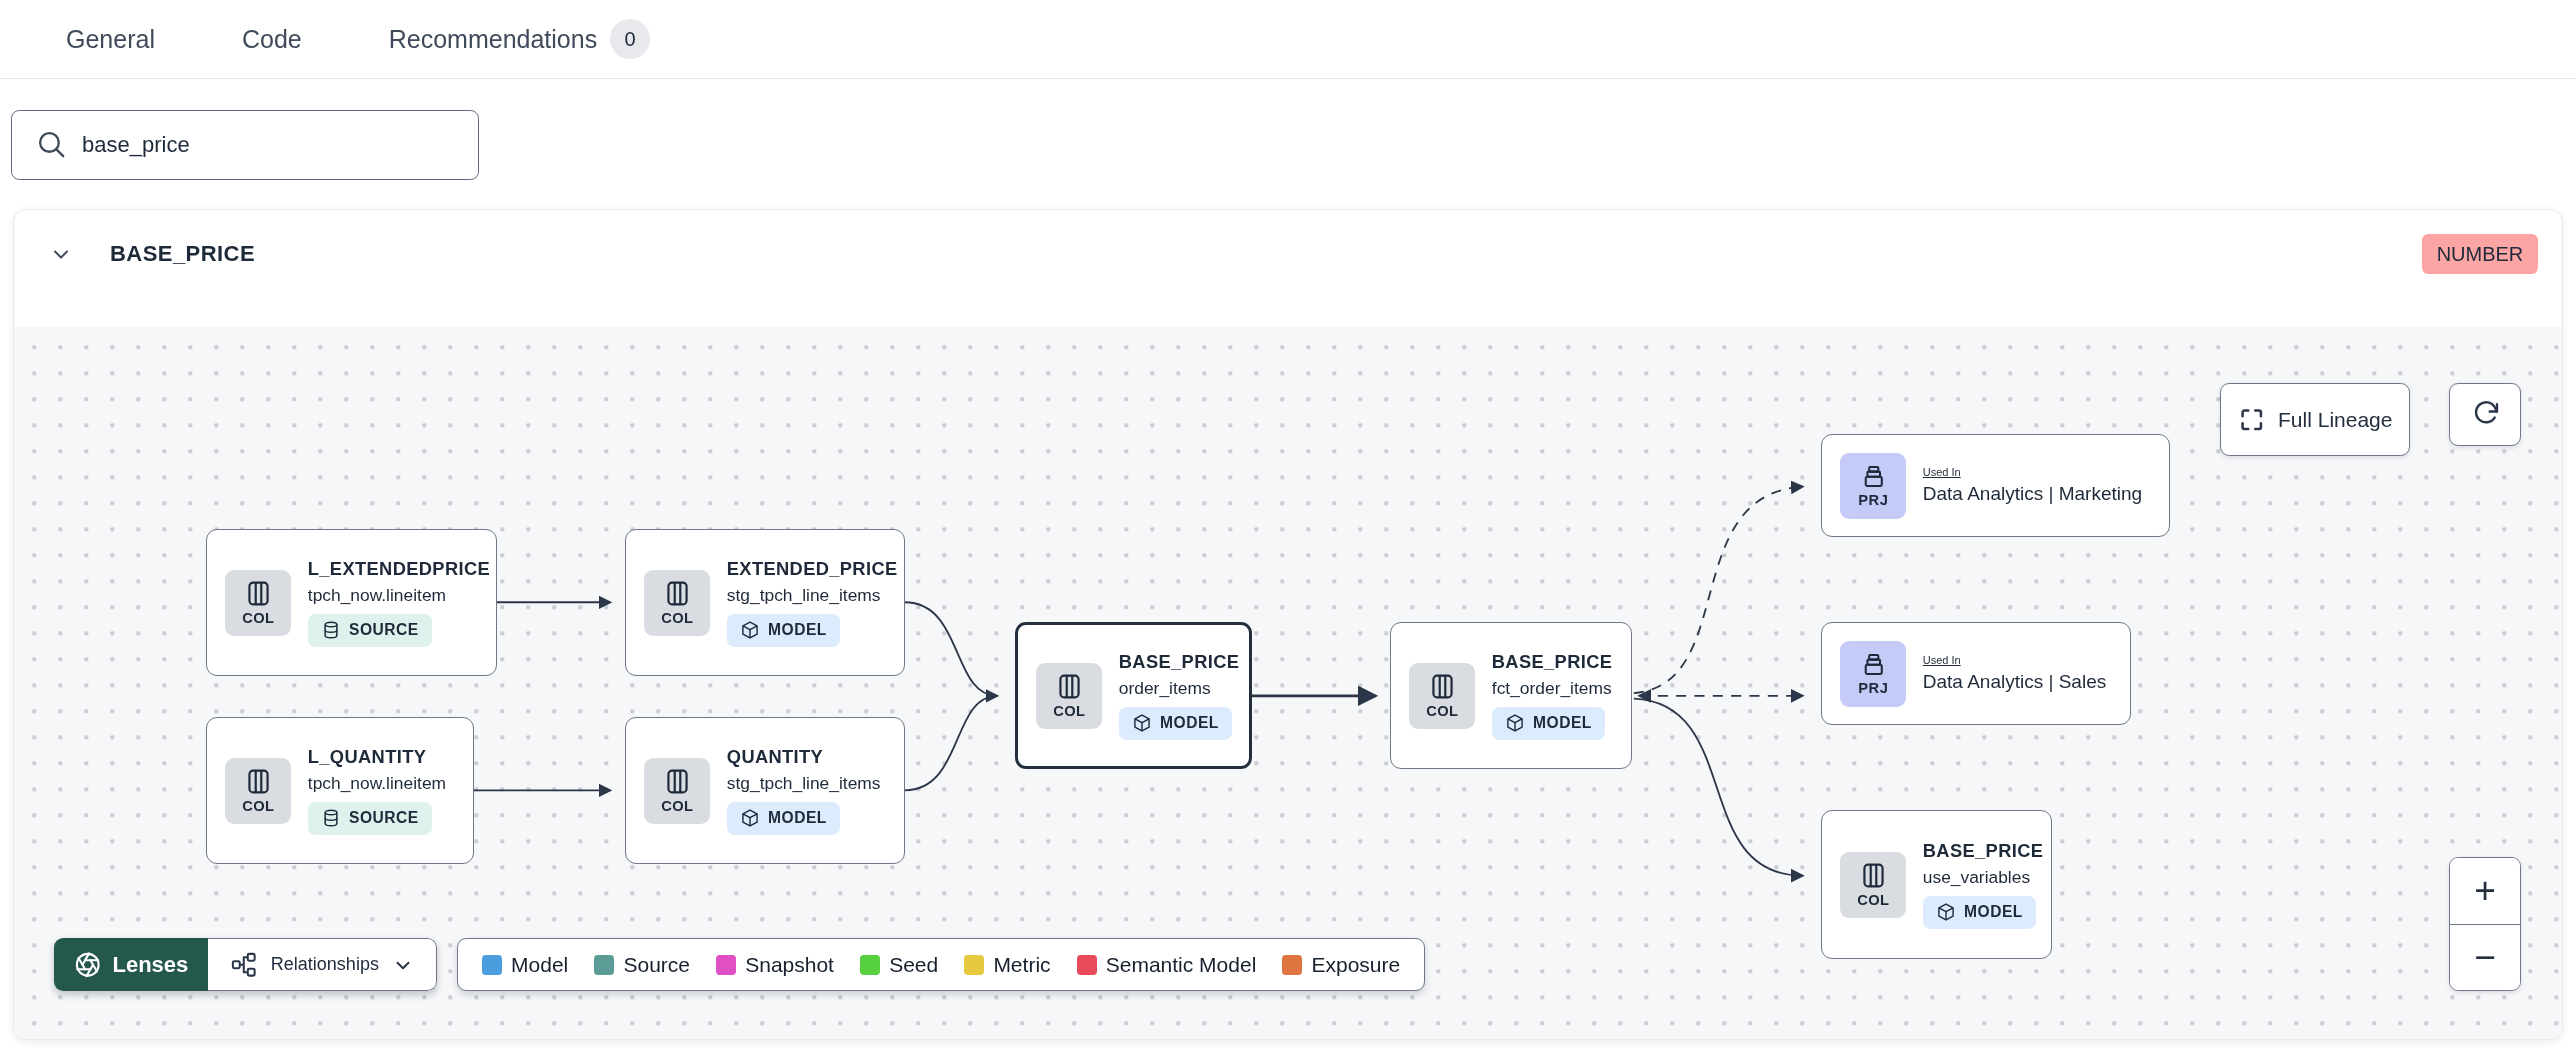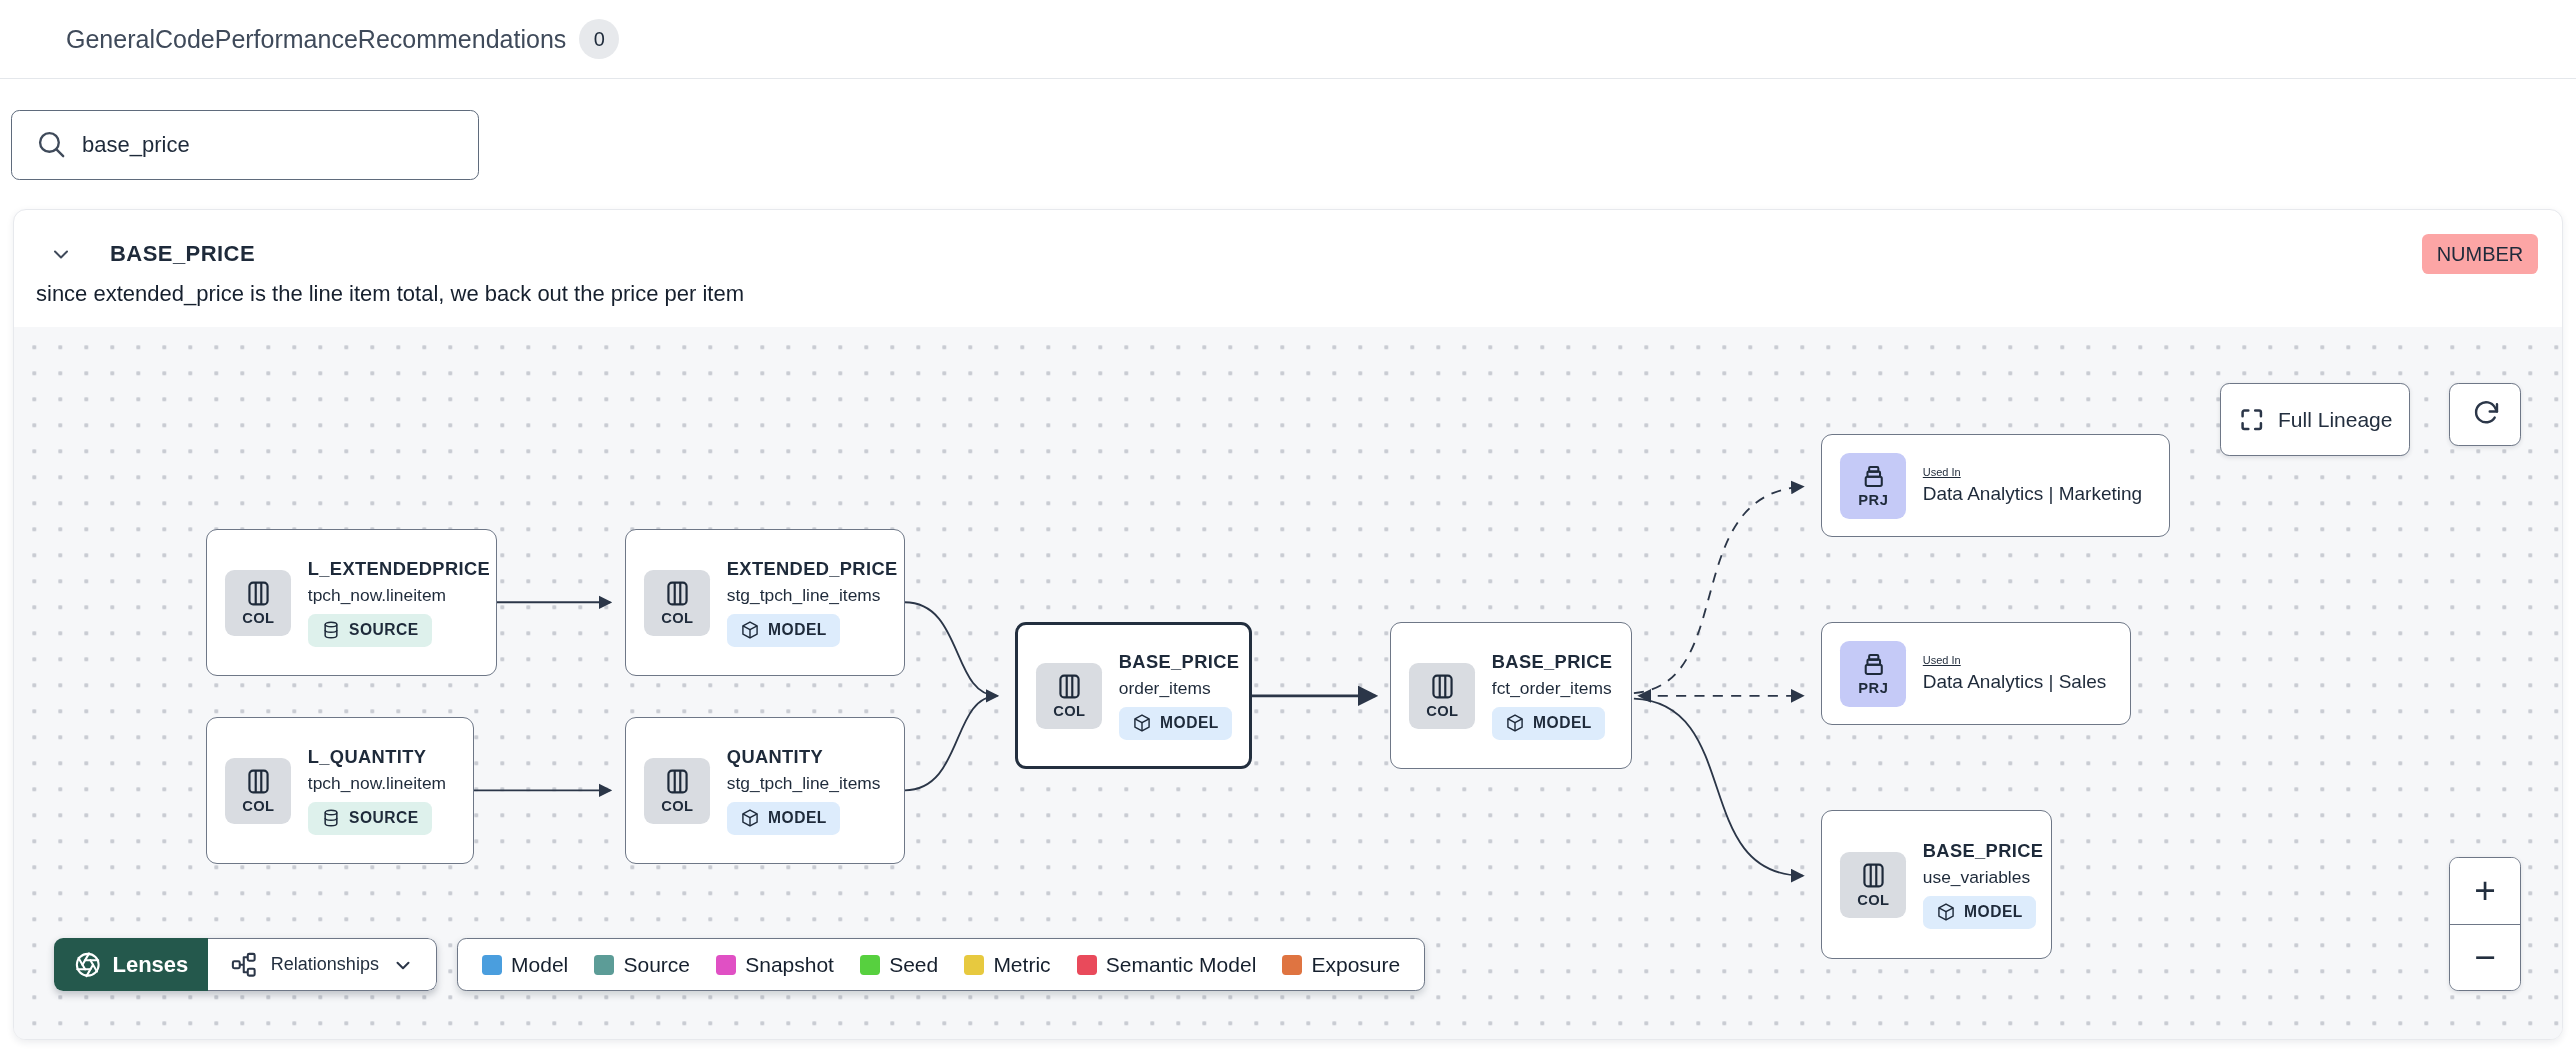--- a/index.html
+++ b/index.html
@@ -1,21 +1,21 @@
 <!DOCTYPE html>
 <html style="font-size:14.7px"><head>
 <meta charset="utf-8">
 <style>
   * { box-sizing: border-box; margin: 0; padding: 0; }
   html,body { width: 2576px; height: 1053px; background:#ffffff;
     font-family: "Liberation Sans", "DejaVu Sans", sans-serif; color:#1e2a3a; }
 
   
   .tabbar { display:flex; align-items:center; height:79px; padding-left:66px;
-    border-bottom:1.8px solid #e4e7eb; }
+    border-bottom:1.8px solid #e4e7eb; gap:87px; }
   .tab { position:relative; display:flex; align-items:center; gap:13px; height:79px;
     font-size:25px; font-weight:500; color:#3f4a5a; cursor:pointer; }
   .tab.active { color:#2e6b6b; font-weight:700; }
   .tab.active::after { content:""; position:absolute; left:-44px; right:-44px; bottom:-1.8px;
     height:5.5px; background:#2e6b6b; }
   .tab .new { color:#ed6a45; font-weight:700; font-size:20px; letter-spacing:.02em; }
   .tab .count { display:inline-flex; align-items:center; justify-content:center;
     min-width:40px; height:40px; border-radius:20px; background:#e7e9ec; font-size:20px; color:#1e2a3a; }
 
   
@@ -90,23 +90,20 @@
 <body>
 
 <div class="tabbar">
   <div class="tab">
       <span>General</span>
     </div>
   <div class="tab">
       <span>Code</span>
     </div>
   <div class="tab">
-      <span>Performance</span>
-    </div>
-  <div class="tab">
     <span>Recommendations</span>
     <span class="count">0</span>
   </div>
 </div>
 
 <div class="search-wrap">
   <svg width="33" height="33" viewBox="0 0 24 24" fill="none" stroke="#3f4a5a" stroke-width="1.7" stroke-linecap="round">
     <circle cx="10.5" cy="10.5" r="6.8"></circle>
       <line x1="15.6" y1="15.6" x2="20.5" y2="20.5"></line>
   </svg>
@@ -114,21 +111,20 @@
 </div>
 
 <div class="panel">
   <div class="panel-head">
     <svg width="24" height="24" viewBox="0 0 24 24" fill="none" stroke="#3f4a5a" stroke-width="2" stroke-linecap="round" stroke-linejoin="round">
       <polyline points="6 9.5 12 15.5 18 9.5"></polyline>
     </svg>
     <span class="panel-title">BASE_PRICE</span>
     <span class="type-badge">NUMBER</span>
   </div>
-  <div class="panel-desc">since extended_price is the line item total, we back out the price per item</div>
 
   <div class="canvas">
 
     <svg class="edges" width="2550" height="712" viewBox="0 0 2780 776">
       <defs>
         <marker id="arr" viewBox="0 0 10 10" refX="8.5" refY="5" markerWidth="7.5" markerHeight="7.5" orient="auto-start-reverse">
           <path d="M0 0 L10 5 L0 10 z" fill="#2b3648"></path>
         </marker>
       </defs>
       <g fill="none" stroke="#2b3648" stroke-width="2">

